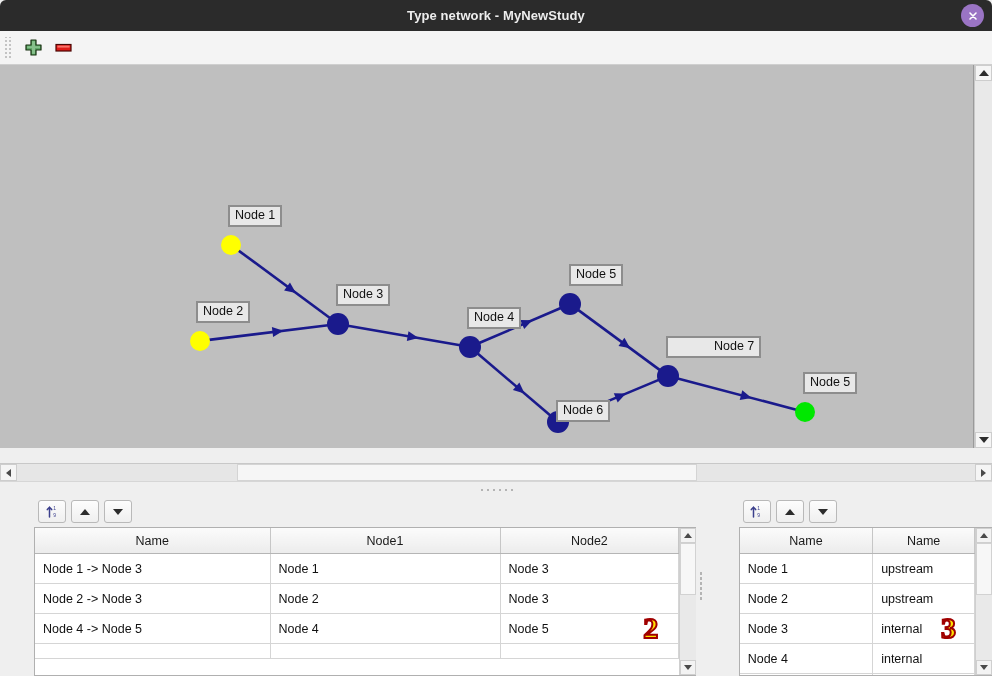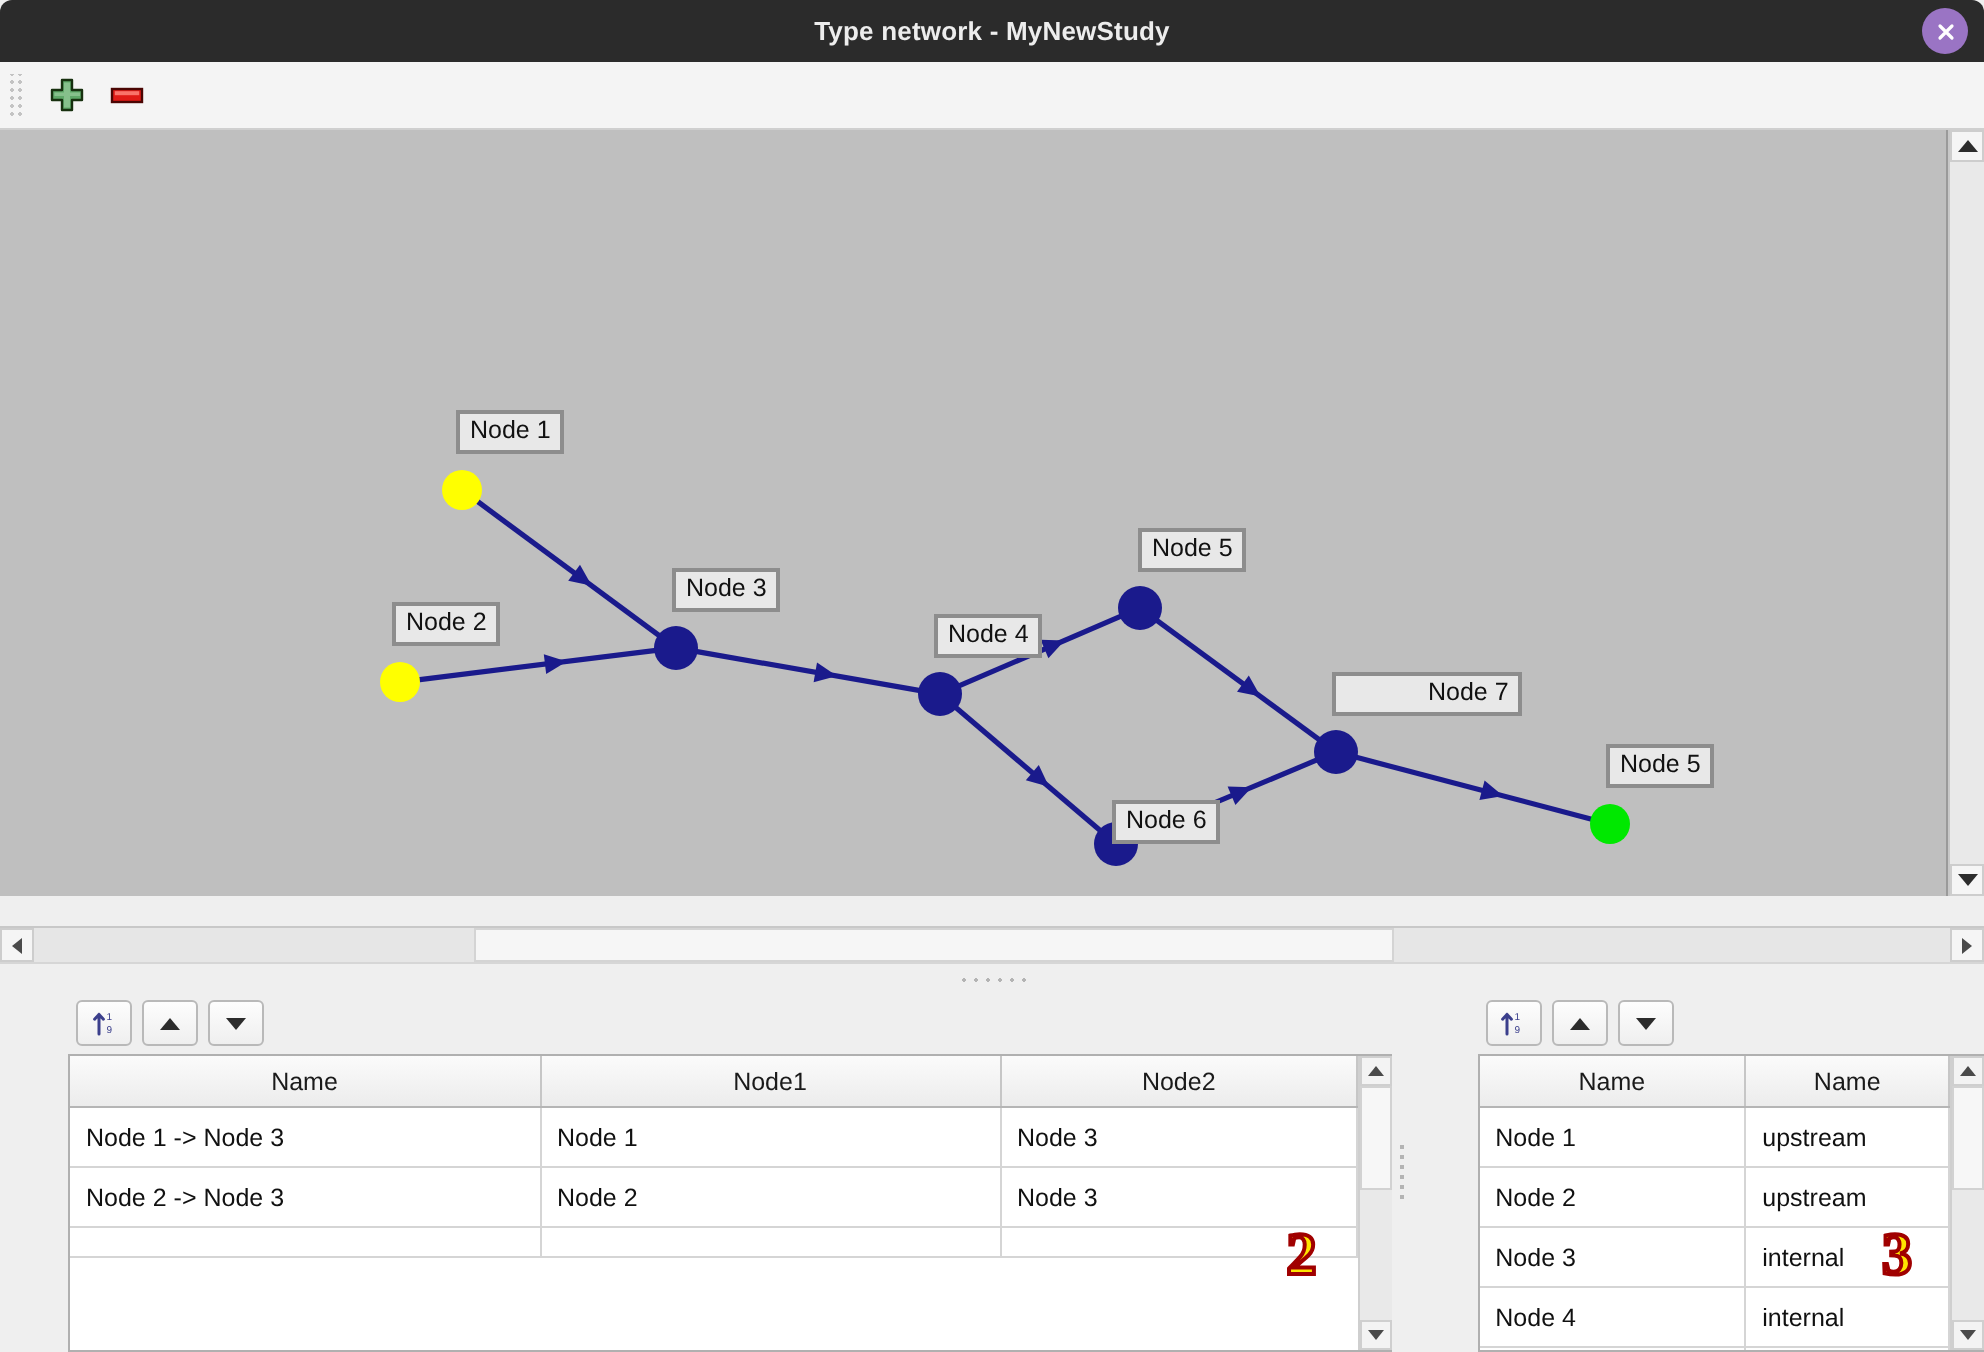--- a/index.html
+++ b/index.html
@@ -401,20 +401,25 @@
                 <tr>
                   <td>Node 1 -&gt; Node 3</td>
                   <td>Node 1</td>
                   <td>Node 3</td>
                 </tr>
                 <tr>
                   <td>Node 2 -&gt; Node 3</td>
                   <td>Node 2</td>
                   <td>Node 3</td>
                 </tr>
+                <tr>
+                  <td>Node 4 -&gt; Node 5</td>
+                  <td>Node 4</td>
+                  <td>Node 5</td>
+                </tr>
                 <tr class="filler">
                   <td>&nbsp;</td>
                   <td>&nbsp;</td>
                   <td>&nbsp;</td>
                 </tr>
               </tbody>
           </table>
         </div>
         <div class="tbl-vscroll">
           <div class="sb-btn">

